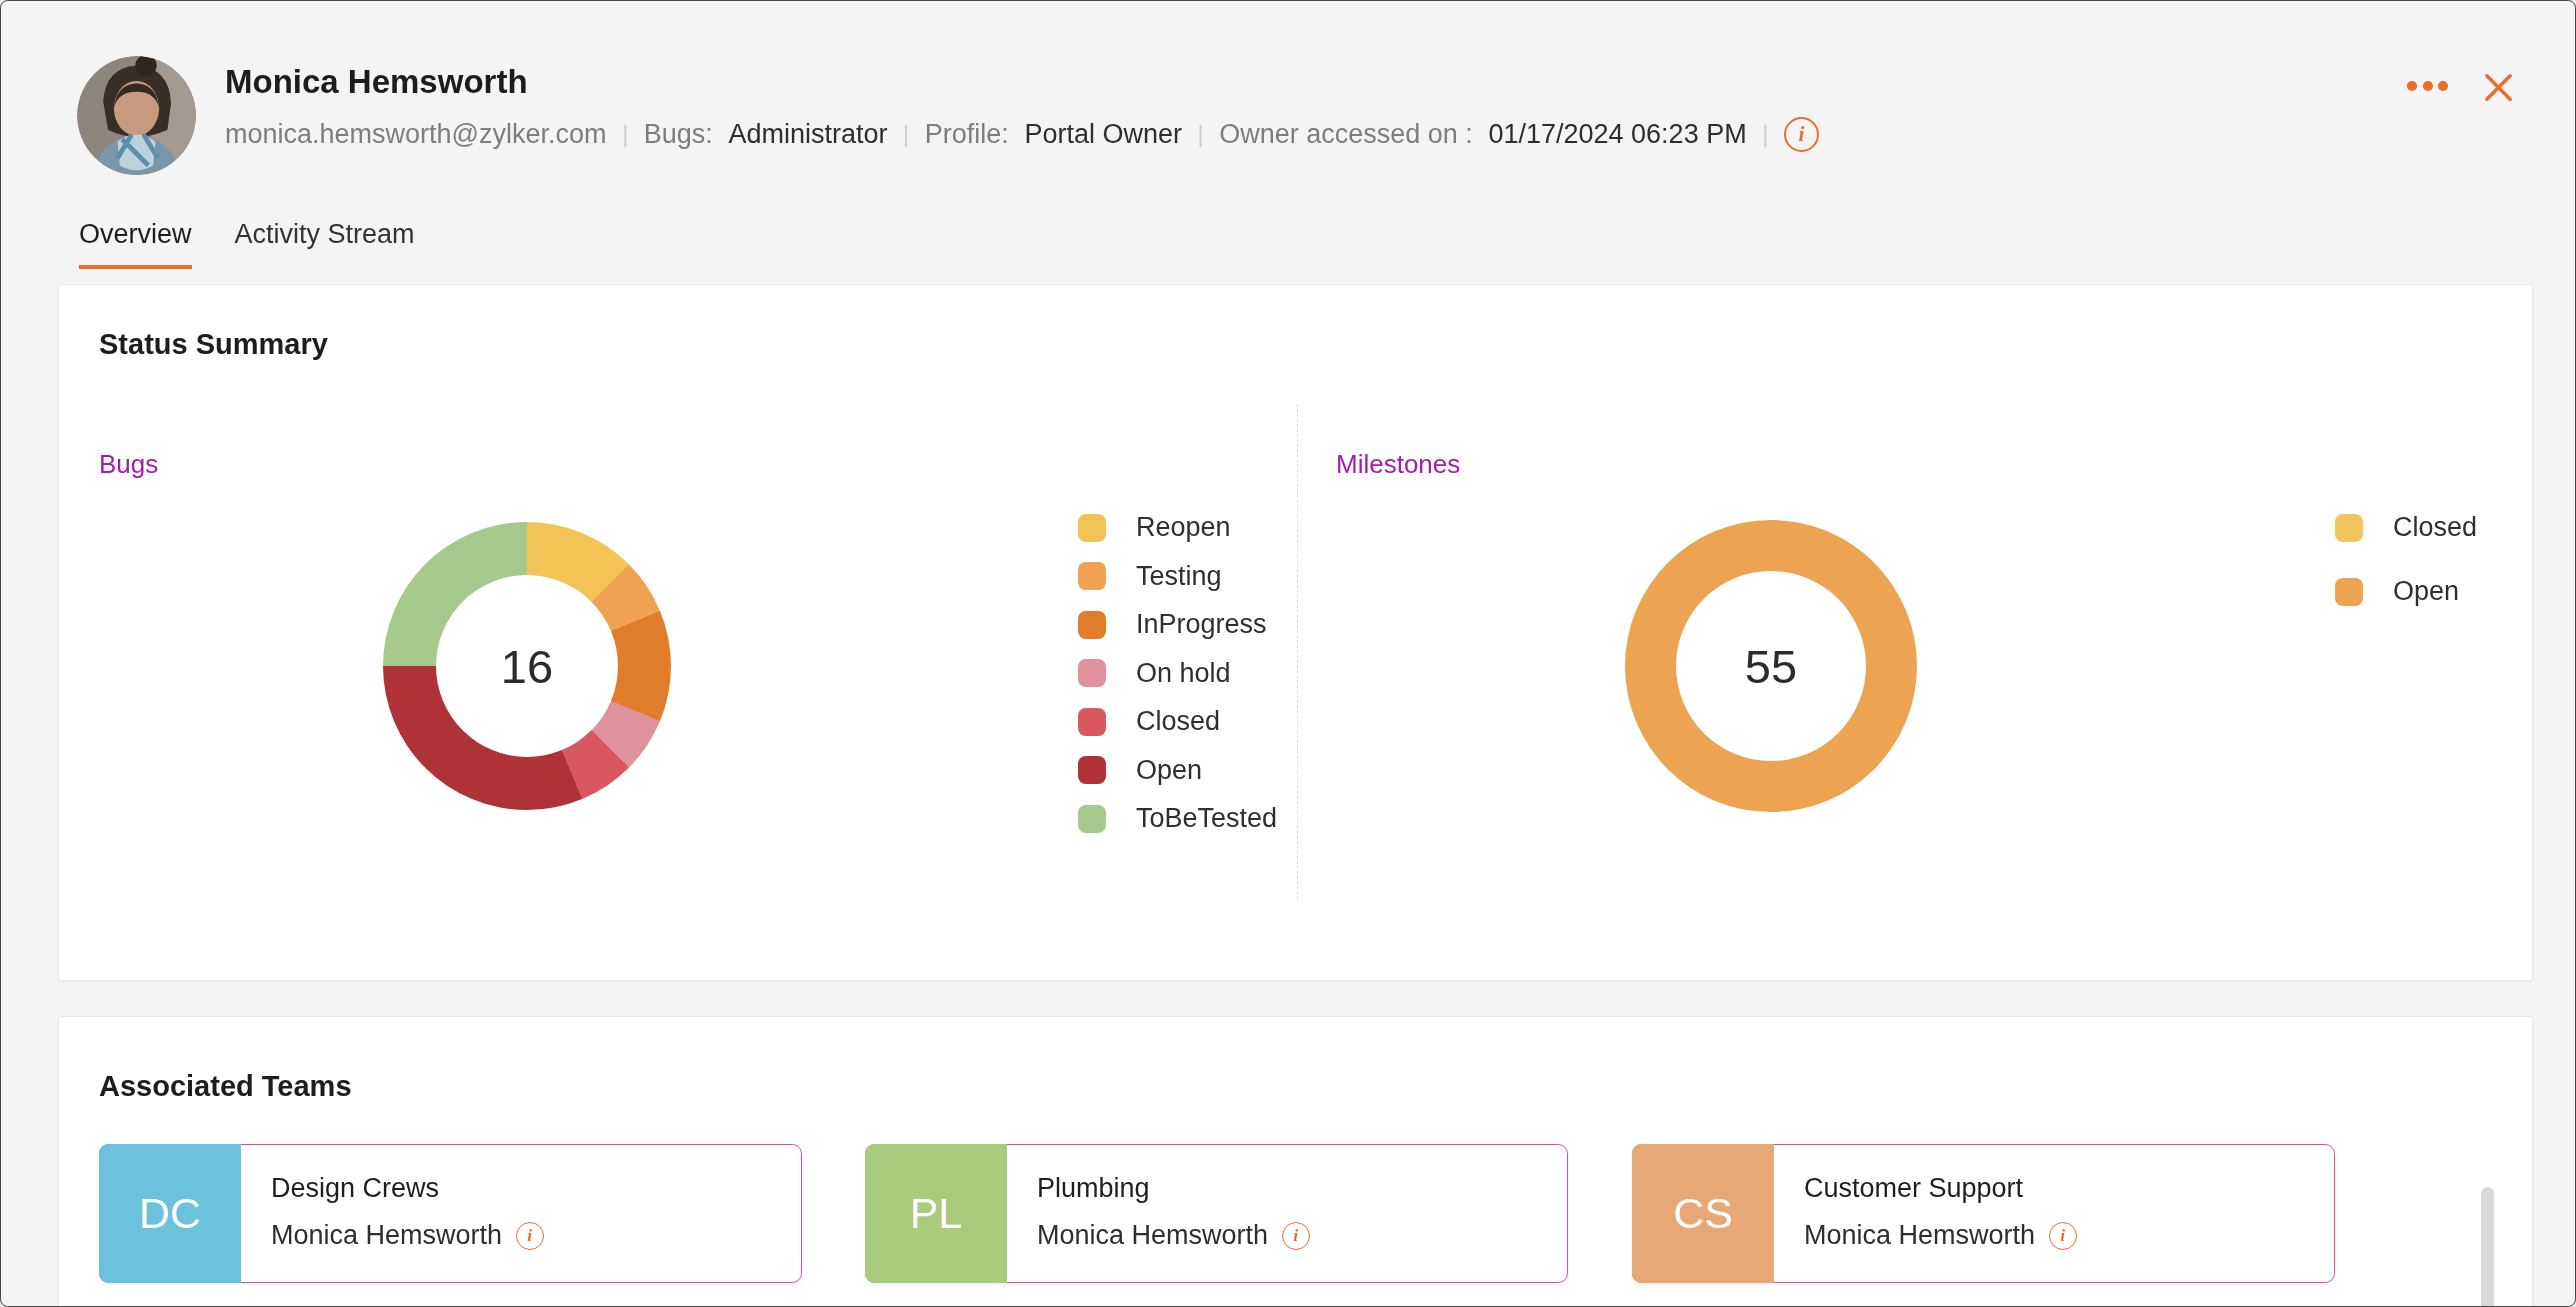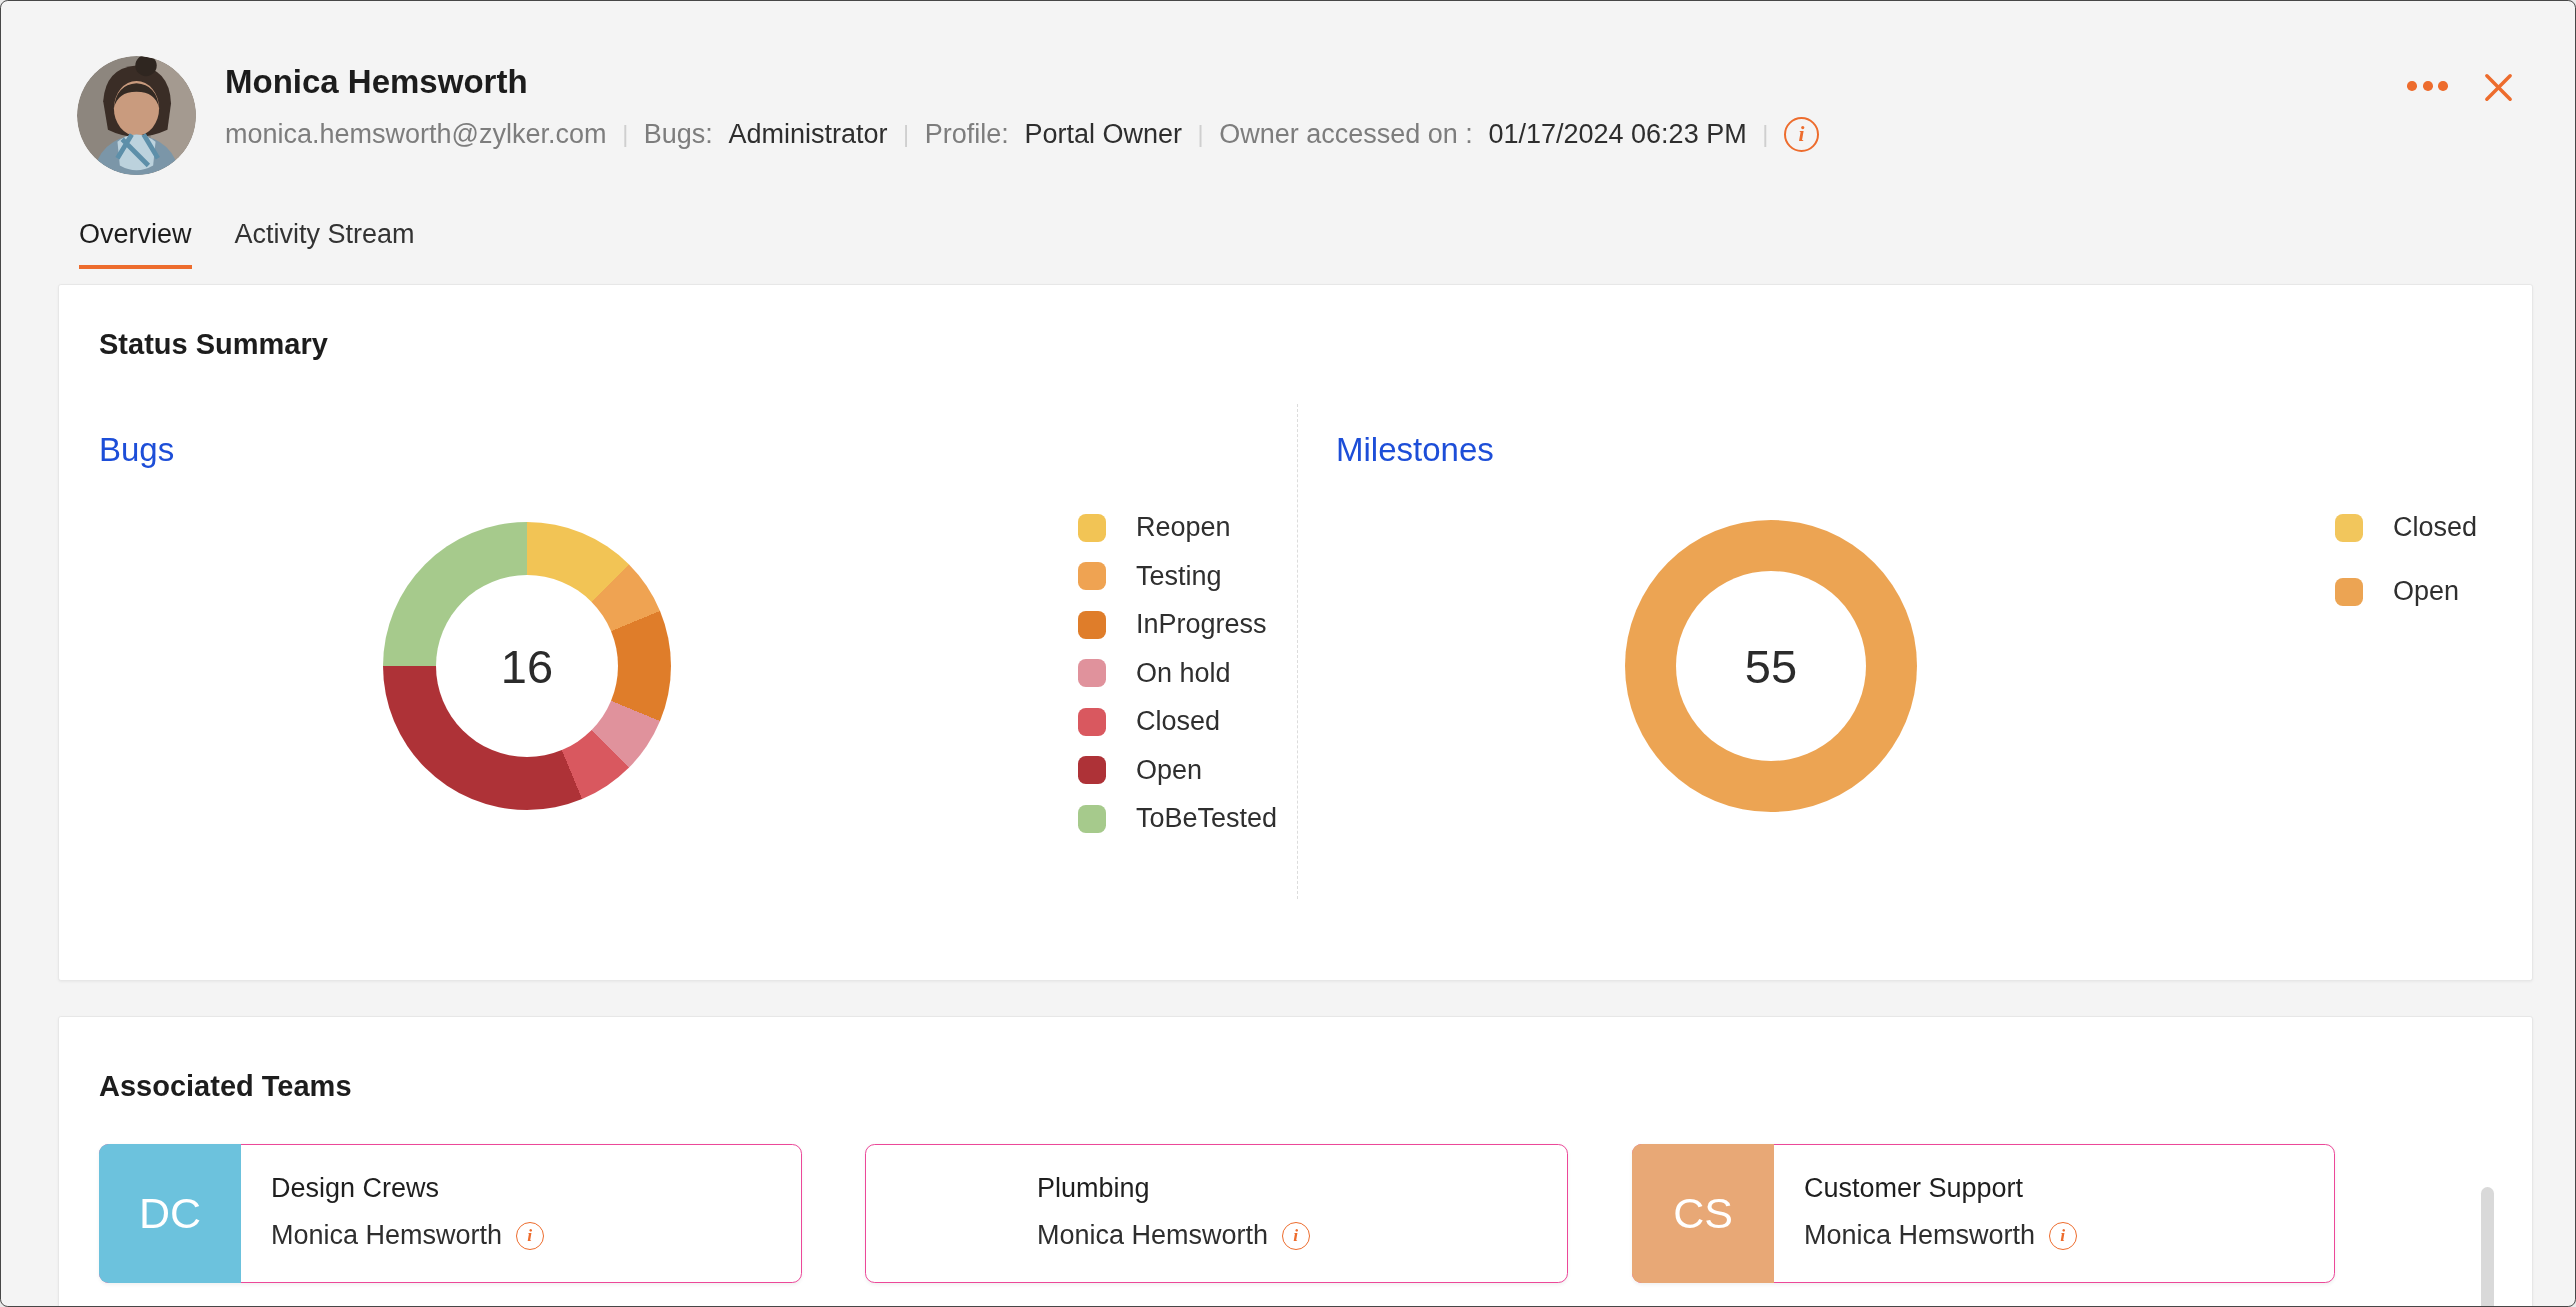--- a/index.html
+++ b/index.html
@@ -24,21 +24,21 @@
   .tab{font-size:27px;color:#333;padding-bottom:14.6px;border-bottom:4.9px solid transparent;cursor:pointer;}
   .tab.active{color:#1d1d1d;border-bottom-color:#ED6C2D;}
   
   .card{position:absolute;left:57px;width:2473px;background:#fff;border:1px solid #e7e7e7;border-radius:2.9px;
         box-shadow:0 1px 2.9px rgba(0,0,0,.05);}
   .status-card{top:283px;height:695px;}
   .teams-card{top:1015px;height:292px;}
   .card h2{position:absolute;left:40px;margin:0;font-size:29px;font-weight:700;color:#1d1d1d;}
   .status-card h2{top:43px;}
   .teams-card h2{top:53px;}
-  .chart-label{position:absolute;top:146px;font-size:33px;color:#1d4ed8;}
+  .chart-label{position:absolute;top:164px;font-size:26px;color:#a21caf;}
   .chart-label.bugs{left:40px;}
   .chart-label.milestones{left:1277px;}
   .v-divider{position:absolute;left:1238px;top:119px;height:495px;border-left:1.9px dashed #dcdcdc;}
   
   .donut{position:absolute;border-radius:50%;}
   .donut-0{left:324px;top:237px;width:288px;height:288px;}
   .donut-1{left:1566px;top:235px;width:292px;height:292px;}
   .hole{position:absolute;background:#fff;border-radius:50%;display:flex;align-items:center;justify-content:center;}
   .donut-0 .hole{inset:53px;}
   .donut-1 .hole{inset:51px;}
@@ -184,20 +184,21 @@
     <div id="team-list">
         <div class="team-card" style="left: 40px; width: 701px;">
           <div class="block" style="background: rgb(108, 194, 221);">DC</div>
           <div class="t-name">Design Crews</div>
           <div class="t-member">
             <span>Monica Hemsworth</span>
             <span class="info-badge">i</span>
           </div>
         </div>
         <div class="team-card" style="left: 806px; width: 701px;">
+          <div class="block" style="background: rgb(169, 204, 124);">PL</div>
           <div class="t-name">Plumbing</div>
           <div class="t-member">
             <span>Monica Hemsworth</span>
             <span class="info-badge">i</span>
           </div>
         </div>
         <div class="team-card" style="left: 1573px; width: 701px;">
           <div class="block" style="background: rgb(232, 168, 118);">CS</div>
           <div class="t-name">Customer Support</div>
           <div class="t-member">

